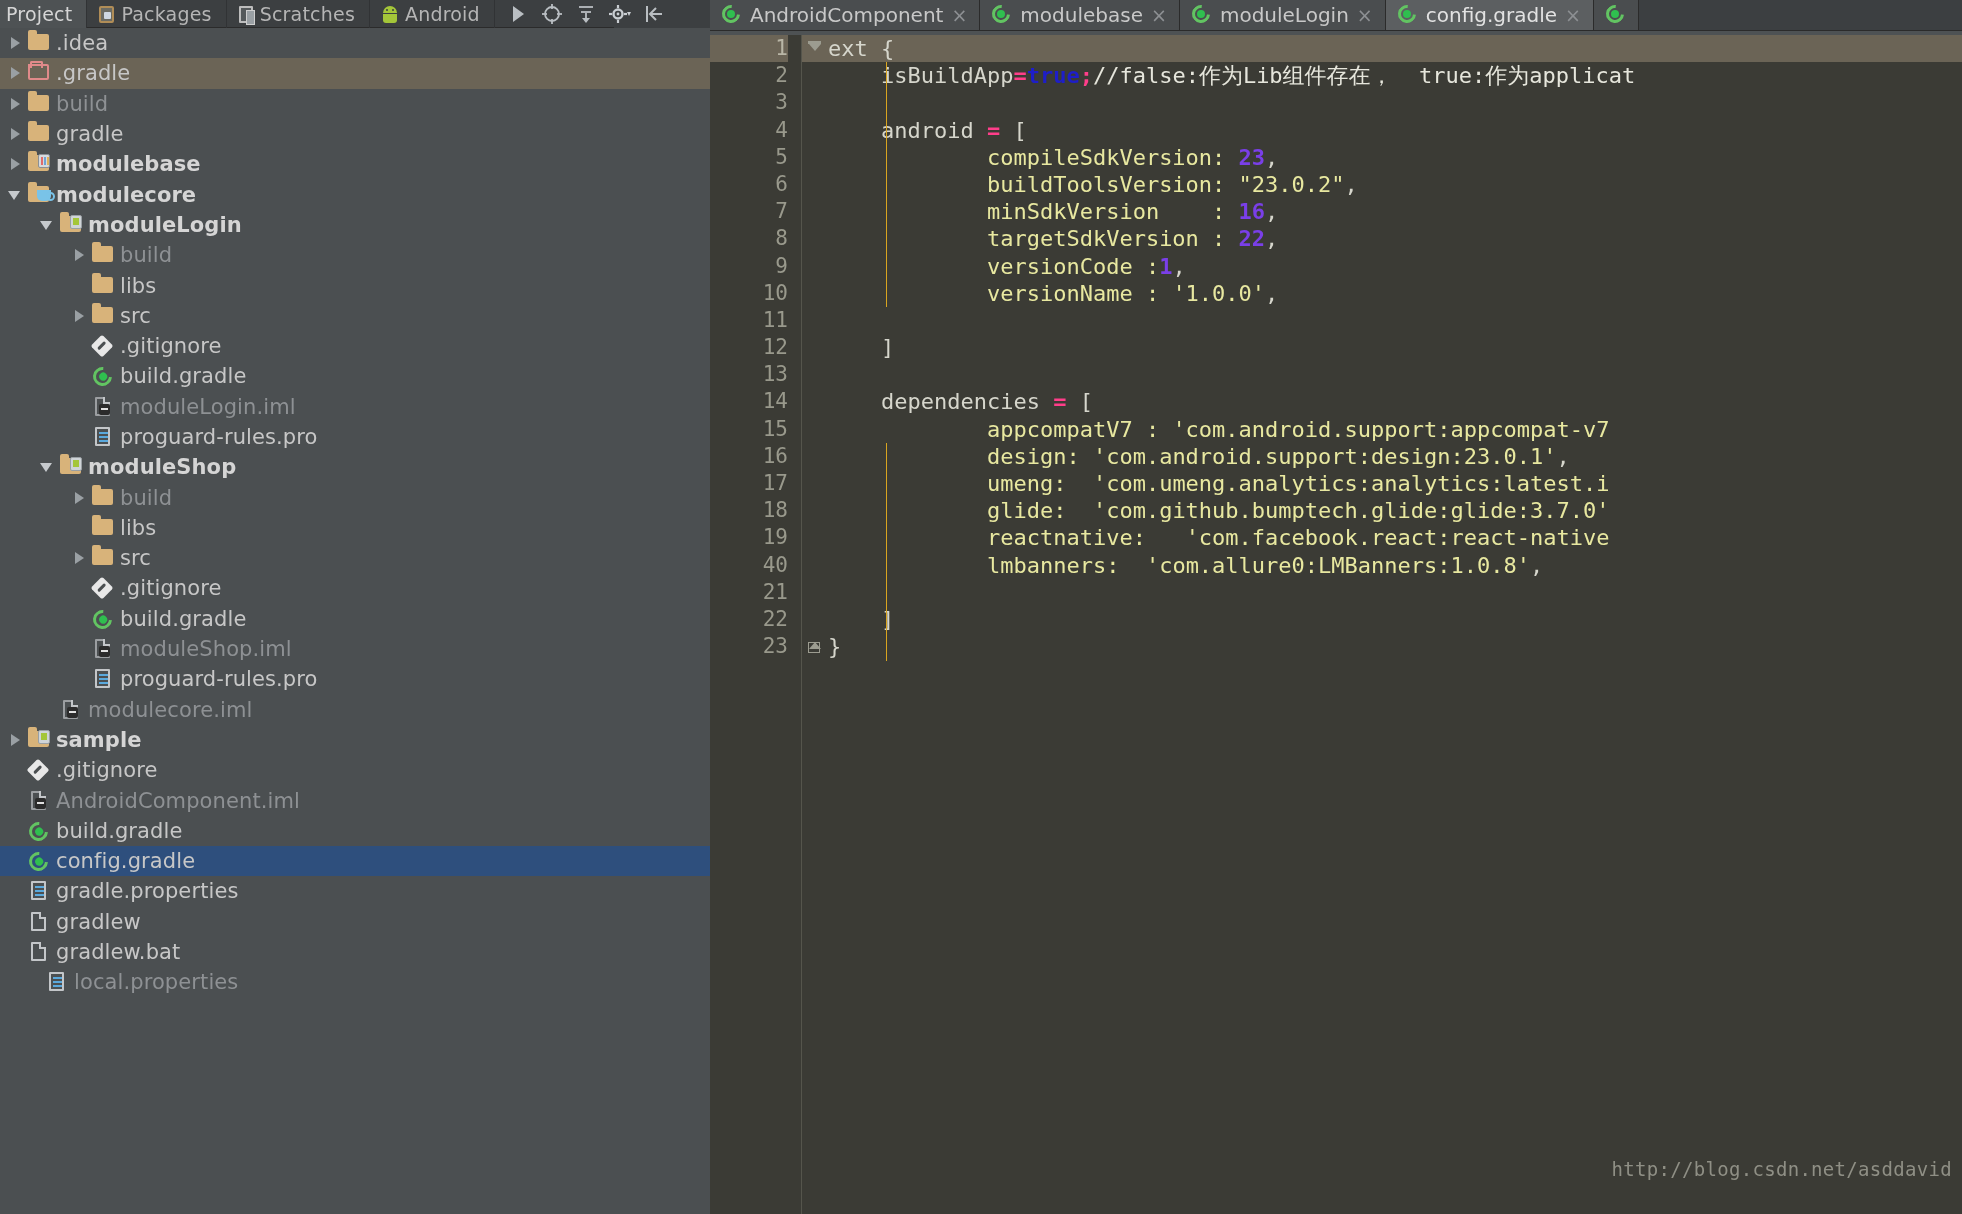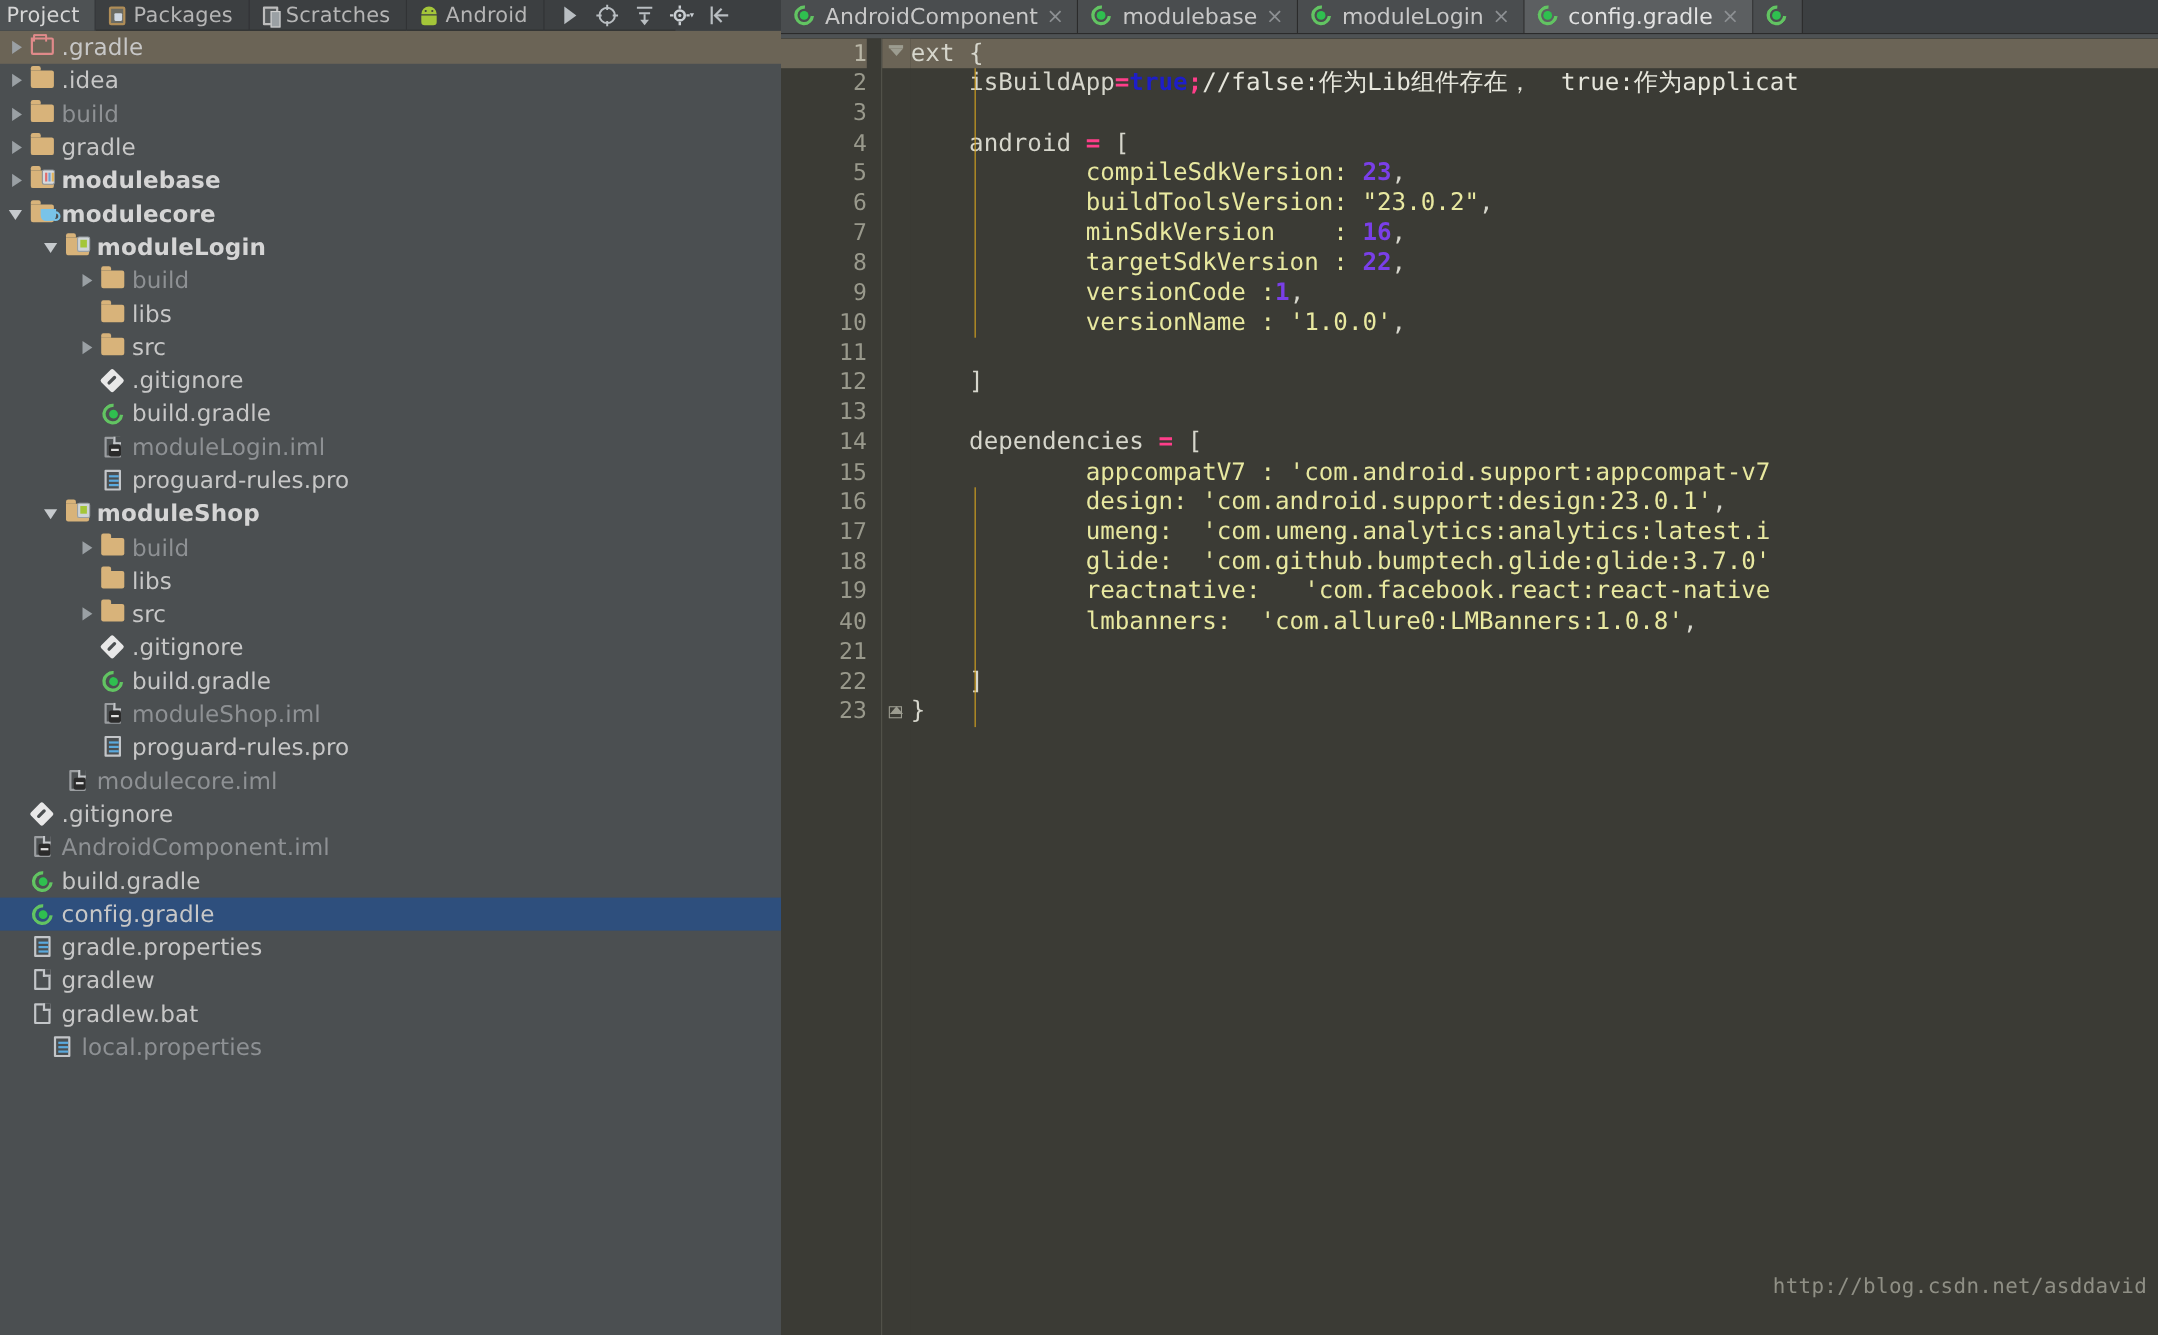--- a/index.html
+++ b/index.html
@@ -235,33 +235,33 @@
         <svg width="20" height="20" viewBox="0 0 20 20">
             <line x1="3" y1="2" x2="3" y2="18" stroke="#b9bec2" stroke-width="2"></line>
             <line x1="6" y1="10" x2="18" y2="10" stroke="#b9bec2" stroke-width="2"></line>
             <polyline points="12,4 6,10 12,16" fill="none" stroke="#b9bec2" stroke-width="2"></polyline>
           </svg>
       </span>
     </div>
   </div>
 
   <div class="tree" id="tree">
+      <div class="row" style="padding-left: 6px;">
+        <span class="arrow closed"></span>
+        <span class="ico">
+          <span class="folder"></span>
+        </span>
+        <span class="lbl">.idea</span>
+      </div>
       <div class="row first" style="padding-left: 6px;">
         <span class="arrow closed"></span>
         <span class="ico">
           <span class="folder hollow pink"></span>
         </span>
         <span class="lbl">.gradle</span>
-      </div>
-      <div class="row" style="padding-left: 6px;">
-        <span class="arrow closed"></span>
-        <span class="ico">
-          <span class="folder"></span>
-        </span>
-        <span class="lbl">.idea</span>
       </div>
       <div class="row dim" style="padding-left: 6px;">
         <span class="arrow closed"></span>
         <span class="ico">
           <span class="folder"></span>
         </span>
         <span class="lbl">build</span>
       </div>
       <div class="row" style="padding-left: 6px;">
         <span class="arrow closed"></span>
@@ -412,20 +412,29 @@
       </div>
       <div class="row dim" style="padding-left: 38px;">
         <span class="arrow"></span>
         <span class="ico">
           <span class="fileico dimf">
             <span class="dog"></span>
             <span class="minus"></span>
           </span>
         </span>
         <span class="lbl">modulecore.iml</span>
+      </div>
+      <div class="row bold" style="padding-left: 6px;">
+        <span class="arrow closed"></span>
+        <span class="ico">
+          <span class="folder">
+            <span class="modbadge phone"></span>
+          </span>
+        </span>
+        <span class="lbl">sample</span>
       </div>
       <div class="row" style="padding-left: 6px;">
         <span class="arrow"></span>
         <span class="ico">
           <span class="gitico"></span>
         </span>
         <span class="lbl">.gitignore</span>
       </div>
       <div class="row dim" style="padding-left: 6px;">
         <span class="arrow"></span>

